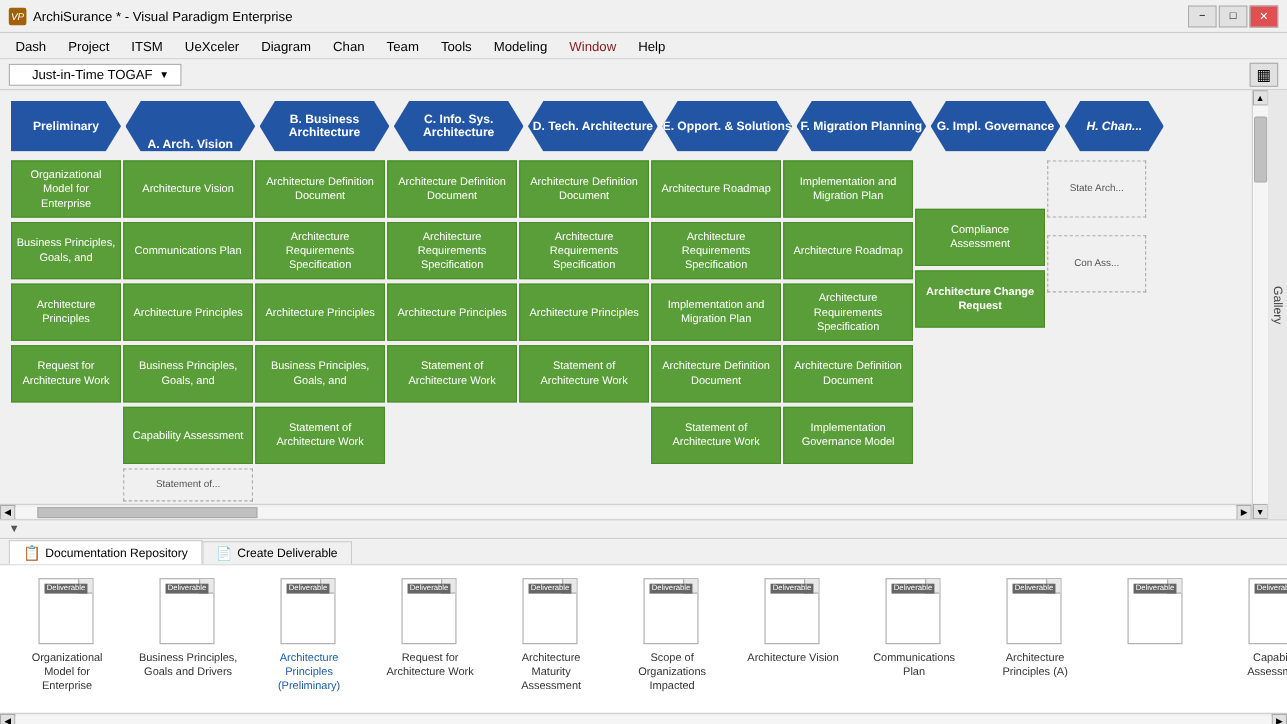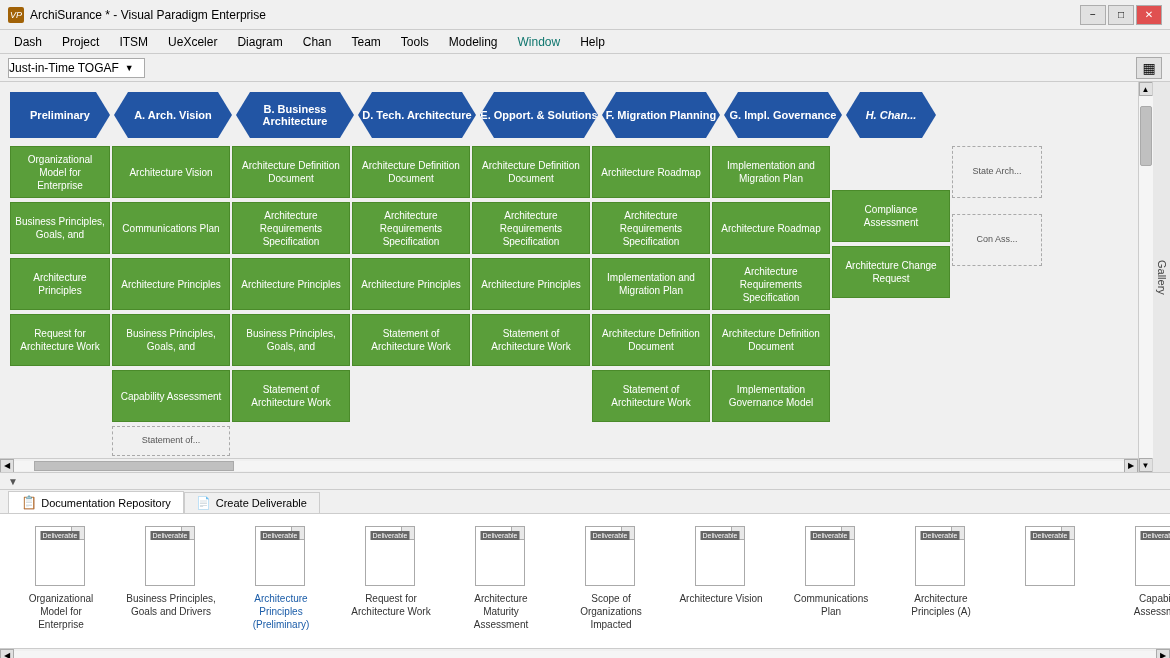--- a/index.html
+++ b/index.html
@@ -30,35 +30,35 @@
       display: flex;
       align-items: center;
       padding: 0 4px;
       border-bottom: 1px solid #ccc;
     }
     .menu-item {
       padding: 2px 10px;
       font-size: 12px;
       cursor: pointer;
     }
-    .menu-item.active { color: #0f766e; }
+    .menu-item.active { color: #7f1d1d; }
 
     
     .toolbar {
       background: #f0f0f0;
       height: 28px;
       display: flex;
       align-items: center;
       padding: 0 8px;
       border-bottom: 1px solid #ccc;
     }
     .breadcrumb-btn {
       background: white;
       border: 1px solid #aaa;
-      padding: 2px 10px 2px 0;
+      padding: 2px 10px 2px 20px;
       font-size: 12px;
       cursor: pointer;
       position: relative;
       display: flex; align-items: center;
     }
     .gallery-btn {
       margin-left: auto;
       width: 26px; height: 22px;
       background: #e1e1e1;
       border: 1px solid #aaa;
@@ -391,25 +391,28 @@
 
 <div class="main-with-scroll">
   <div class="main-content">
 
     <div class="diagram-scroll-area">
 
       <div class="phases-row">
         <div class="phase-arrow blue" style="width:100px;clip-path:polygon(0 0, calc(100% - 14px) 0, 100% 50%, calc(100% - 14px) 100%, 0 100%);">
           <span>Preliminary</span>
         </div>
-        <div class="phase-arrow blue" style="width:118px;clip-path:polygon(14px 0, calc(100% - 14px) 0, 100% 50%, calc(100% - 14px) 100%, 14px 100%, 0 50%);">
+        <div class="phase-arrow blue" style="width:118px;clip-path:polygon(14px 0, calc(100% - 14px) 0, 100% 50%, calc(100% - 14px) 100%, 14px 100%, 0 50%);align-items:flex-end;">
           <span>A. Arch. Vision</span>
         </div>
         <div class="phase-arrow blue" style="width:118px;clip-path:polygon(14px 0, calc(100% - 14px) 0, 100% 50%, calc(100% - 14px) 100%, 14px 100%, 0 50%);">
           <span>B. Business Architecture</span>
+        </div>
+        <div class="phase-arrow blue" style="width:118px;clip-path:polygon(14px 0, calc(100% - 14px) 0, 100% 50%, calc(100% - 14px) 100%, 14px 100%, 0 50%);">
+          <span>C. Info. Sys. Architecture</span>
         </div>
         <div class="phase-arrow blue" style="width:118px;clip-path:polygon(14px 0, calc(100% - 14px) 0, 100% 50%, calc(100% - 14px) 100%, 14px 100%, 0 50%);">
           <span>D. Tech. Architecture</span>
         </div>
         <div class="phase-arrow blue" style="width:118px;clip-path:polygon(14px 0, calc(100% - 14px) 0, 100% 50%, calc(100% - 14px) 100%, 14px 100%, 0 50%);">
           <span>E. Opport. &amp; Solutions</span>
         </div>
         <div class="phase-arrow blue" style="width:118px;clip-path:polygon(14px 0, calc(100% - 14px) 0, 100% 50%, calc(100% - 14px) 100%, 14px 100%, 0 50%);">
           <span>F. Migration Planning</span>
         </div>
@@ -472,21 +475,21 @@
         <div class="phase-column" style="width:118px;">
           <div class="card" style="min-height:52px;">Implementation and Migration Plan</div>
           <div class="card" style="min-height:52px;">Architecture Roadmap</div>
           <div class="card" style="min-height:52px;">Architecture Requirements Specification</div>
           <div class="card" style="min-height:52px;">Architecture Definition Document</div>
           <div class="card" style="min-height:52px;">Implementation Governance Model</div>
         </div>
 
         <div class="phase-column" style="width:118px;">
           <div class="card" style="min-height:52px;margin-top:44px;">Compliance Assessment</div>
-          <div class="card" style="min-height:52px;">Architecture Change Request</div>
+          <div class="card" style="min-height:52px;font-weight:bold;">Architecture Change Request</div>
         </div>
 
         <div class="phase-column" style="width:90px;gap:16px;">
           <div class="card dashed" style="min-height:52px;font-size:9px;">State Arch...</div>
           <div class="card dashed" style="min-height:52px;font-size:9px;">Con Ass...</div>
         </div>
       </div>
     </div>
 
     <div class="h-scroll-container">

